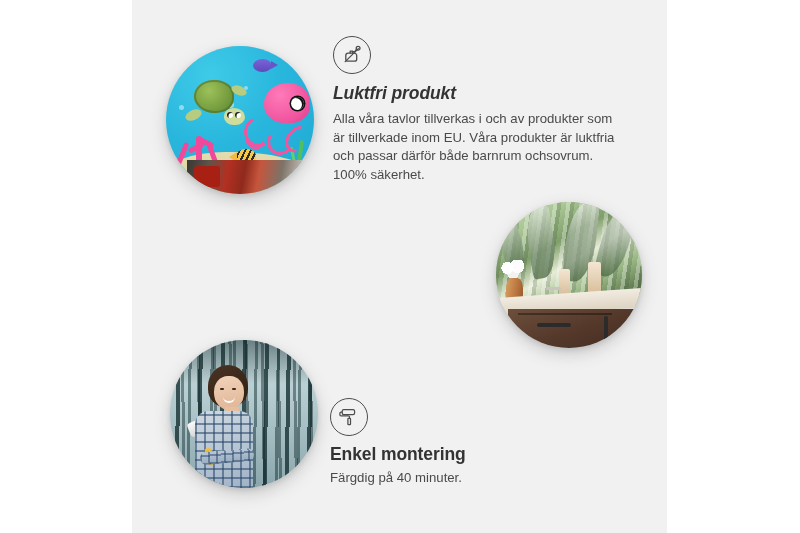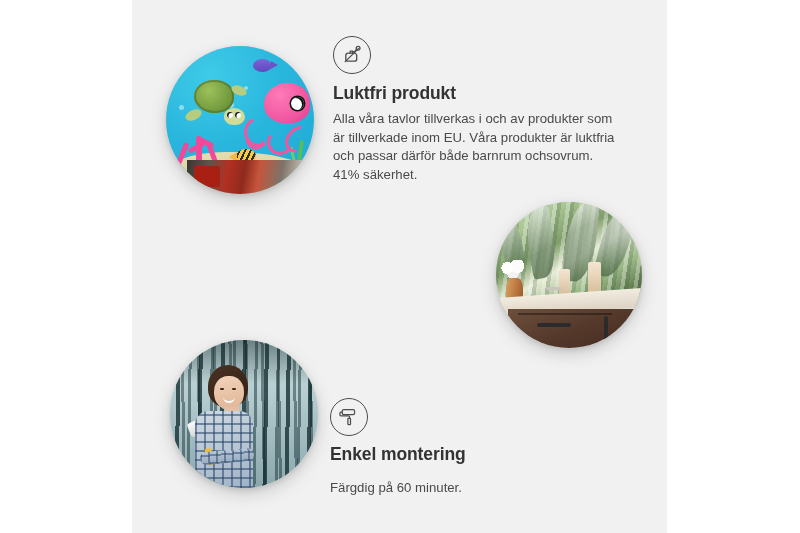--- a/index.html
+++ b/index.html
@@ -45,38 +45,38 @@
     color: #4a4a4a;
     line-height: 1.42;
   }
 
   
   #feature-odorless {
     left: 333px; top: 36px; width: 300px;
     text-align: left;
   }
   #feature-odorless .icon-wrap { margin-bottom: 9px; }
-  #feature-odorless .feat-title { margin-bottom: 5px; }
+  #feature-odorless .feat-title { margin-bottom: 5px; font-style: italic; }
   #feature-odorless .feat-desc { width: 287px; }
 
   
   #feature-waterproof {
     left: 180px; top: 232px; width: 280px;
     text-align: right;
   }
   #feature-waterproof .icon-wrap { margin-left: auto; margin-bottom: 8px; }
   #feature-waterproof .feat-title { margin-bottom: 4px; }
 
   
   #feature-assembly {
     left: 330px; top: 398px; width: 280px;
     text-align: left;
   }
   #feature-assembly .icon-wrap { margin-bottom: 8px; }
-  #feature-assembly .feat-title { margin-bottom: 13px; }
+  #feature-assembly .feat-title { margin-bottom: 3px; }
 
   
   .circle-img {
     position: absolute;
     border-radius: 50%;
     overflow: hidden;
     box-shadow: 0 6px 16px rgba(90,90,90,0.26), 0 2px 5px rgba(90,90,90,0.16);
     background: #ddd;
   }
   .circle-img .scene { position: absolute; inset: 0; }
@@ -383,21 +383,21 @@
     <div class="icon-wrap">
       <svg width="24" height="24" viewBox="0 0 24 24" fill="none" stroke="#4d4d4d" stroke-width="1.3" stroke-linecap="round" stroke-linejoin="round">
         <path d="M8.2 10.2h6.1a2.4 2.4 0 0 1 2.4 2.4v3.6a2 2 0 0 1-2 2H7.8a2 2 0 0 1-2-2v-3.6a2.4 2.4 0 0 1 2.4-2.4z"></path>
         <path d="M10.2 10.2V8.1h2.4v2.1"></path>
         <path d="M12.6 8.6h2.2l1.6-2.1"></path>
         <circle cx="18.1" cy="5.3" r="1.9"></circle>
         <line x1="5.2" y1="18.6" x2="18.4" y2="5.6"></line>
       </svg>
     </div>
     <div class="feat-title">Luktfri produkt</div>
-    <div class="feat-desc">Alla våra tavlor tillverkas i och av produkter som är tillverkade inom EU. Våra produkter är luktfria och passar därför både barnrum ochsovrum. 41% säkerhet.</div>
+    <div class="feat-desc">Alla våra tavlor tillverkas i och av produkter som är tillverkade inom EU. Våra produkter är luktfria och passar därför både barnrum ochsovrum. 100% säkerhet.</div>
   </div>
 
 
   <div class="circle-img" id="circle-bathroom">
     <div class="scene">
       <div class="bath-wall">
         <div class="leaf lf4"></div>
         <div class="leaf lf1"></div>
         <div class="leaf lf2"></div>
         <div class="leaf lf3"></div>
@@ -439,16 +439,16 @@
 
   <div class="feature" id="feature-assembly">
     <div class="icon-wrap">
       <svg width="24" height="24" viewBox="0 0 24 24" fill="none" stroke="#4d4d4d" stroke-width="1.25" stroke-linecap="round" stroke-linejoin="round">
         <rect x="5.2" y="4.6" width="12.4" height="5.1" rx="1.6"></rect>
         <path d="M5.2 7.15h-1.2a1.1 1.1 0 0 0-1.1 1.1v1.5a1.1 1.1 0 0 0 1.1 1.1h7.4a1.1 1.1 0 0 1 1.1 1.1v1.0"></path>
         <rect x="10.9" y="13.3" width="2.6" height="6.4" rx="0.7"></rect>
       </svg>
     </div>
     <div class="feat-title">Enkel montering</div>
-    <div class="feat-desc">Färgdig på 60 minuter.</div>
+    <div class="feat-desc">Färgdig på 40 minuter.</div>
   </div>
 
 </div>
 
 </body></html>

